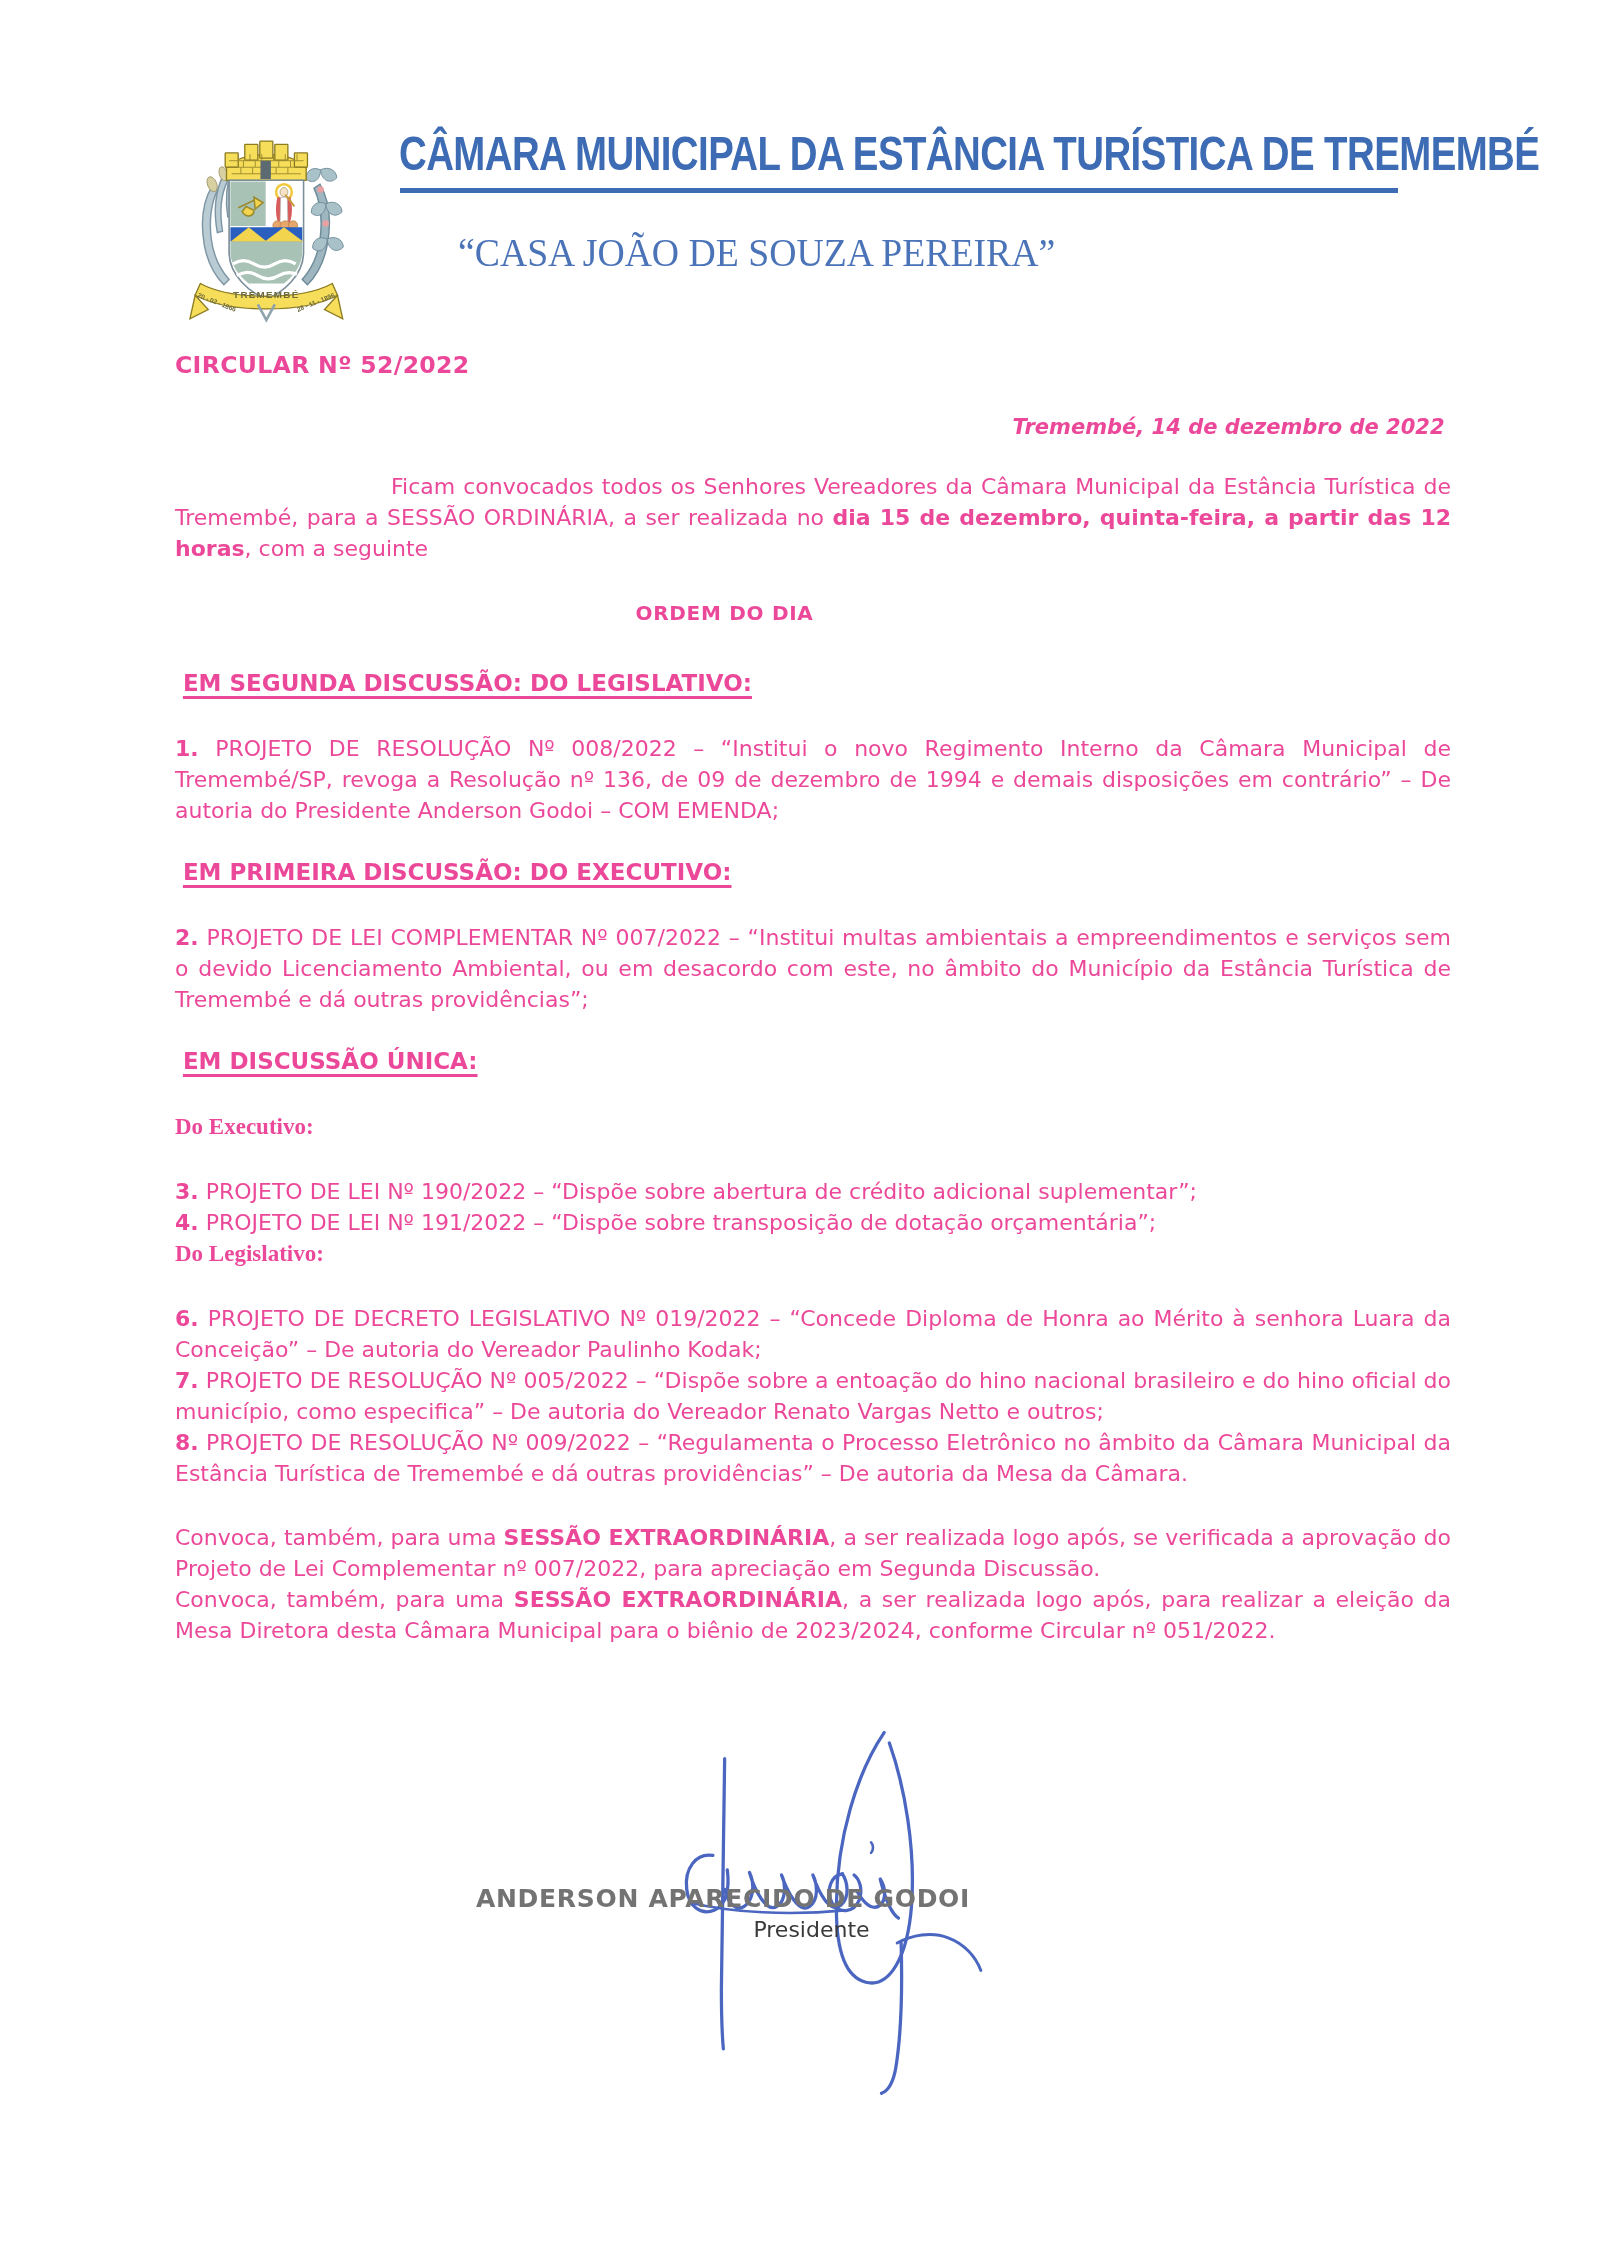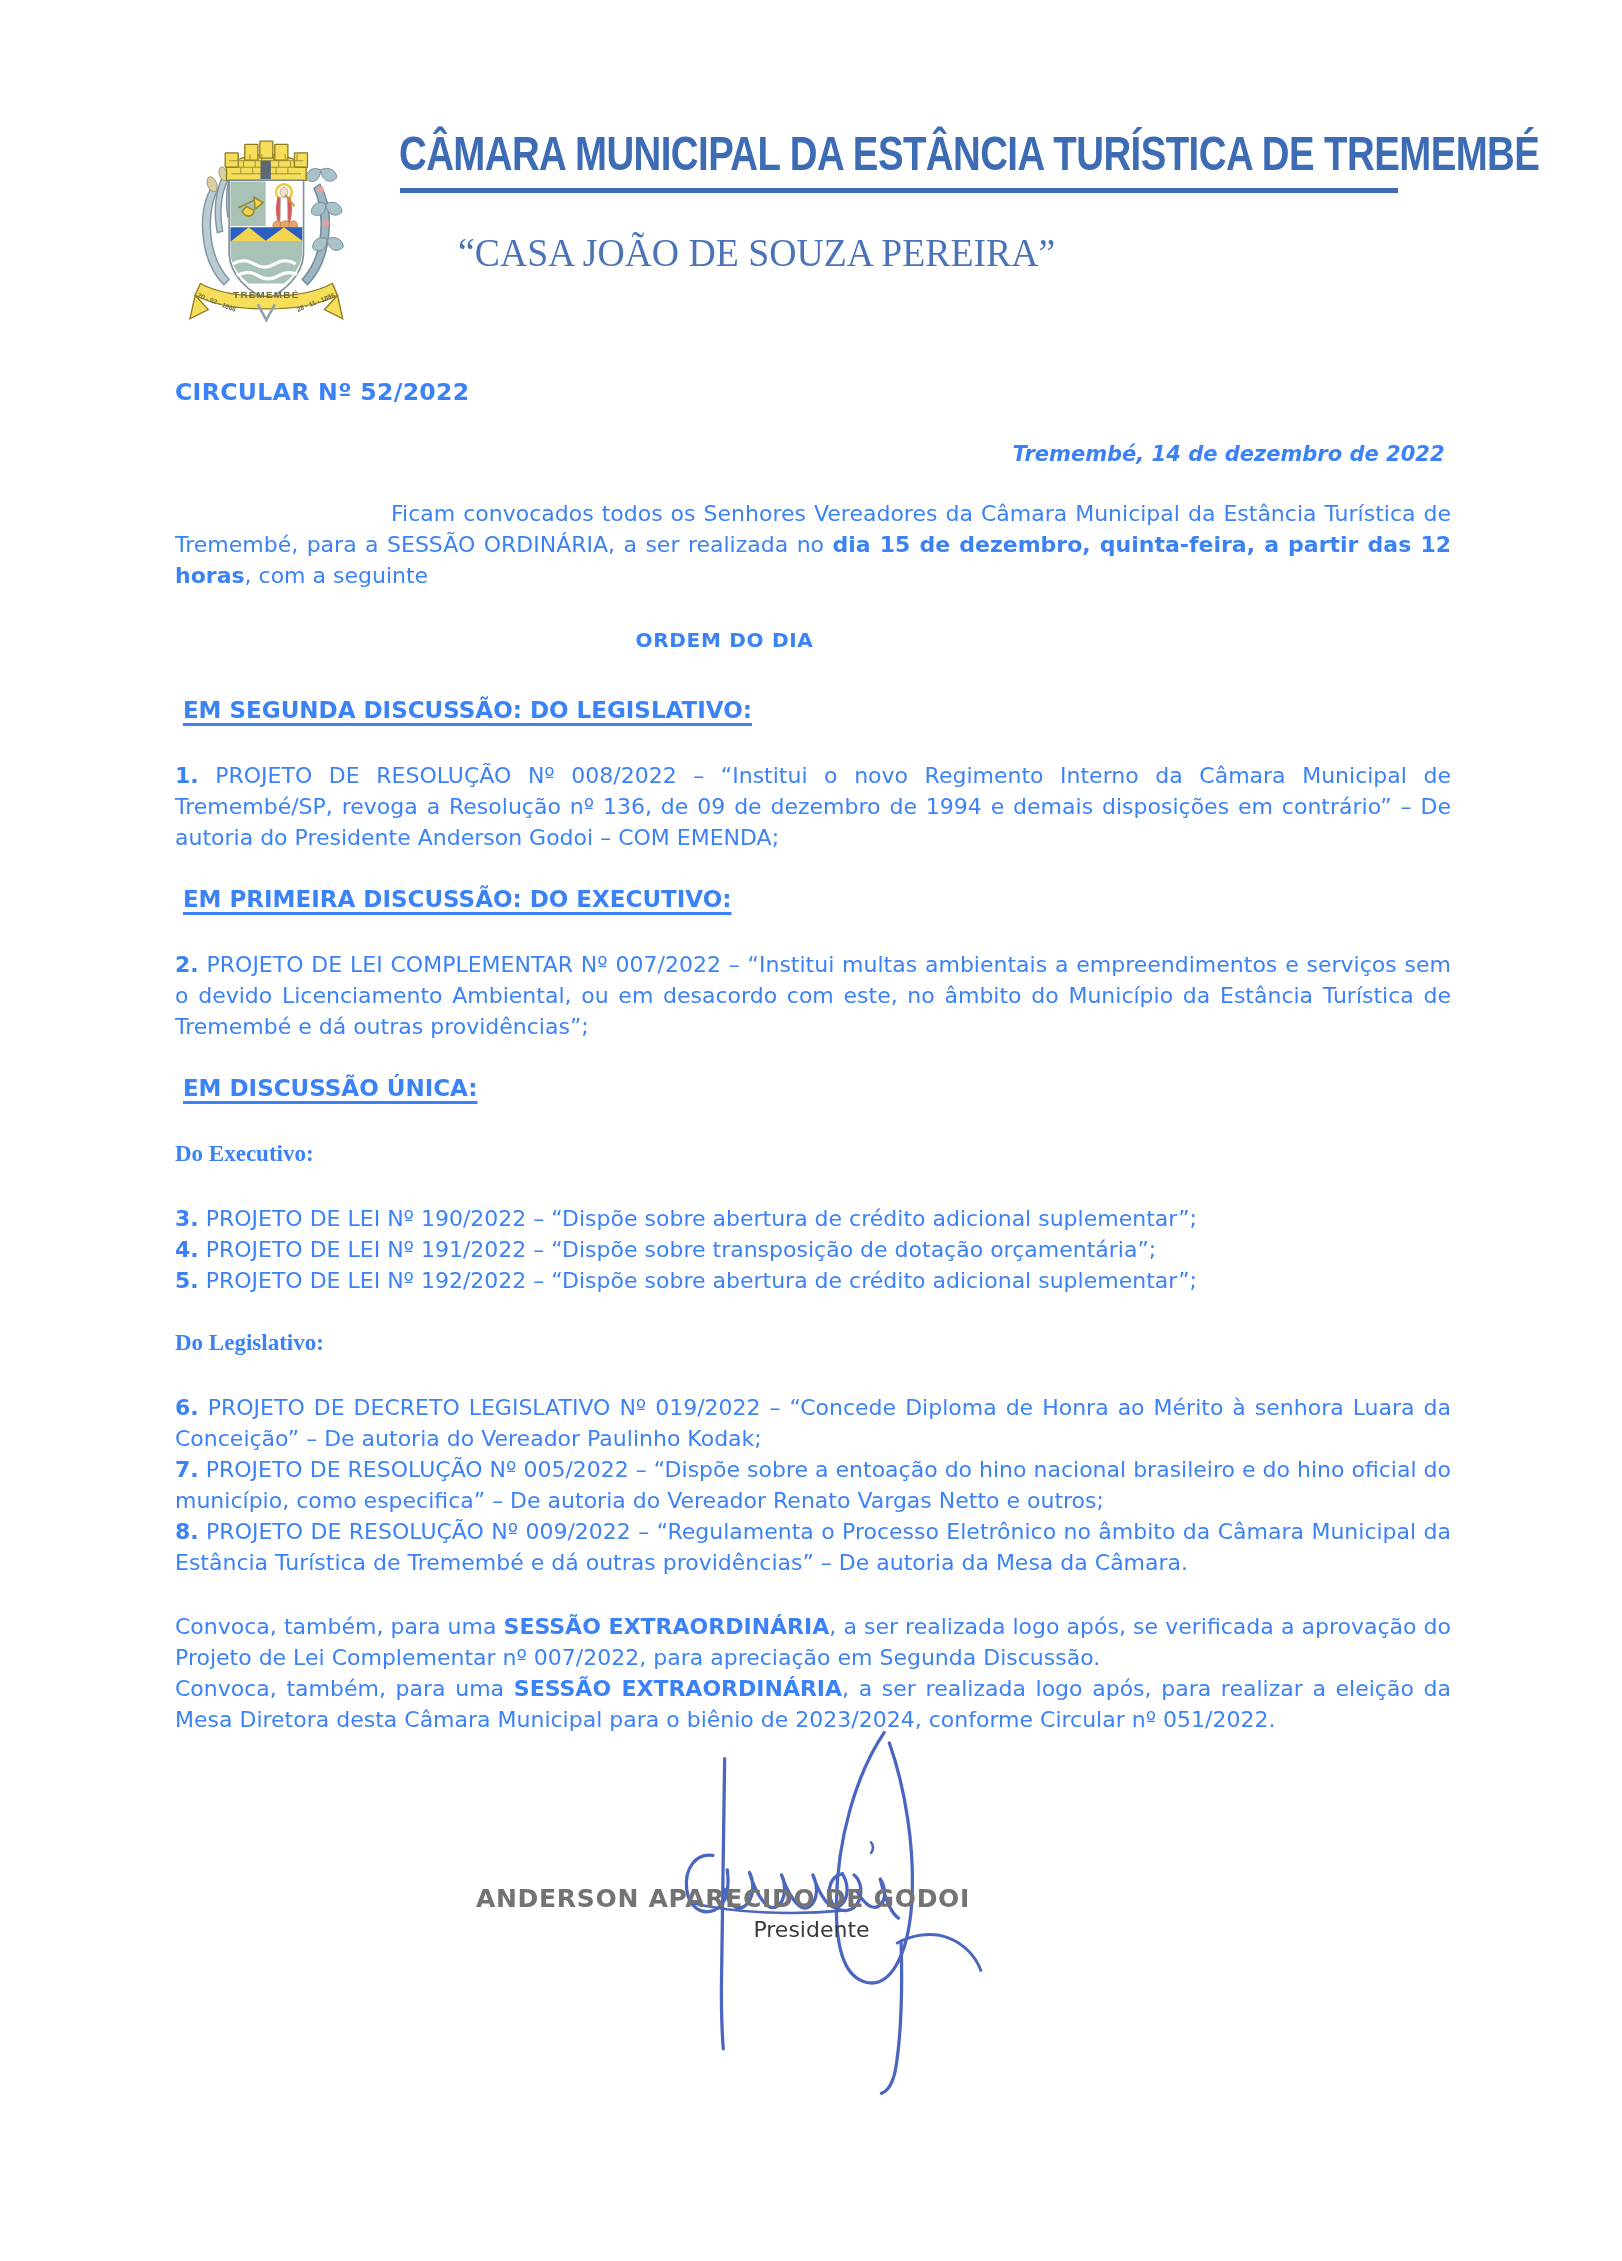--- a/index.html
+++ b/index.html
@@ -70,23 +70,23 @@
     color: #4a73b8;
     transform: scaleX(0.92);
     transform-origin: left top;
     white-space: nowrap;
   }
 
   
   .doc-body {
     position: absolute;
     left: 175px;
-    top: 377px;
+    top: 350px;
     width: 1276px;
-    color: #3b82f6;
+    color: #ec4899;
     font-family: "DejaVu Sans", sans-serif;
     font-size: 22px;
     line-height: 31px;
   }
   .circular-no {
     font-weight: bold;
     font-size: 23.6px;
     letter-spacing: 0.3px;
     margin: 0 0 31px 0;
   }
@@ -288,21 +288,20 @@
     <p class="item"><span class="num">1.</span><span> PROJETO DE RESOLUÇÃO Nº 008/2022 – “Institui o novo Regimento Interno da Câmara Municipal de Tremembé/SP, revoga a Resolução nº 136, de 09 de dezembro de 1994 e demais disposições em contrário” – De autoria do Presidente Anderson Godoi – COM EMENDA;</span></p>
 
     <span class="section-head">EM PRIMEIRA DISCUSSÃO: DO EXECUTIVO:</span>
     <p class="item"><span class="num">2.</span><span> PROJETO DE LEI COMPLEMENTAR Nº 007/2022 – “Institui multas ambientais a empreendimentos e serviços sem o devido Licenciamento Ambiental, ou em desacordo com este, no âmbito do Município da Estância Turística de Tremembé e dá outras providências”;</span></p>
 
     <span class="section-head">EM DISCUSSÃO ÚNICA:</span>
 
     <span class="subsection-head">Do Executivo:</span>
     <p class="item tight"><span class="num">3.</span><span> PROJETO DE LEI Nº 190/2022 – “Dispõe sobre abertura de crédito adicional suplementar”;</span></p>
     <p class="item tight"><span class="num">4.</span><span> PROJETO DE LEI Nº 191/2022 – “Dispõe sobre transposição de dotação orçamentária”;</span></p>
-    <p class="item"><span class="num">5.</span><span> PROJETO DE LEI Nº 192/2022 – “Dispõe sobre abertura de crédito adicional suplementar”;</span></p>
 
     <span class="subsection-head">Do Legislativo:</span>
     <p class="item tight"><span class="num">6.</span><span> PROJETO DE DECRETO LEGISLATIVO Nº 019/2022 – “Concede Diploma de Honra ao Mérito à senhora Luara da Conceição” – De autoria do Vereador Paulinho Kodak;</span></p>
     <p class="item tight"><span class="num">7.</span><span> PROJETO DE RESOLUÇÃO Nº 005/2022 – “Dispõe sobre a entoação do hino nacional brasileiro e do hino oficial do município, como especifica” – De autoria do Vereador Renato Vargas Netto e outros;</span></p>
     <p class="item"><span class="num">8.</span><span> PROJETO DE RESOLUÇÃO Nº 009/2022 – “Regulamenta o Processo Eletrônico no âmbito da Câmara Municipal da Estância Turística de Tremembé e dá outras providências” – De autoria da Mesa da Câmara.</span></p>
 
     <p class="para gap"><span>Convoca, também, para uma </span><b class="strong">SESSÃO EXTRAORDINÁRIA</b><span>, a ser realizada logo após, se verificada a aprovação do Projeto de Lei Complementar nº 007/2022, para apreciação em Segunda Discussão.</span></p>
 
     <p class="para"><span>Convoca, também, para uma </span><b class="strong">SESSÃO EXTRAORDINÁRIA</b><span>, a ser realizada logo após, para realizar a eleição da Mesa Diretora desta Câmara Municipal para o biênio de 2023/2024, conforme Circular nº 051/2022.</span></p>
 

